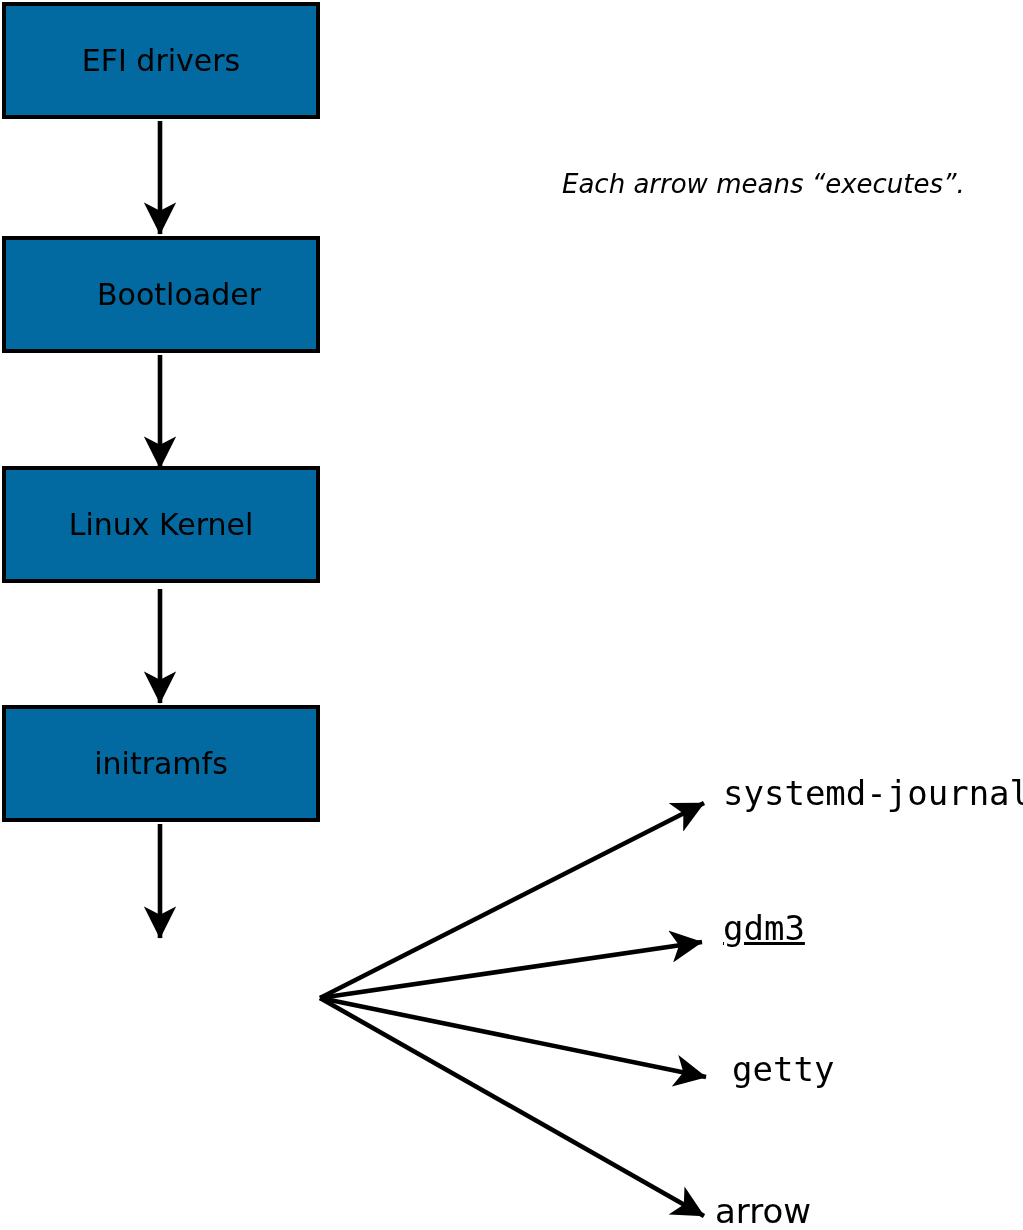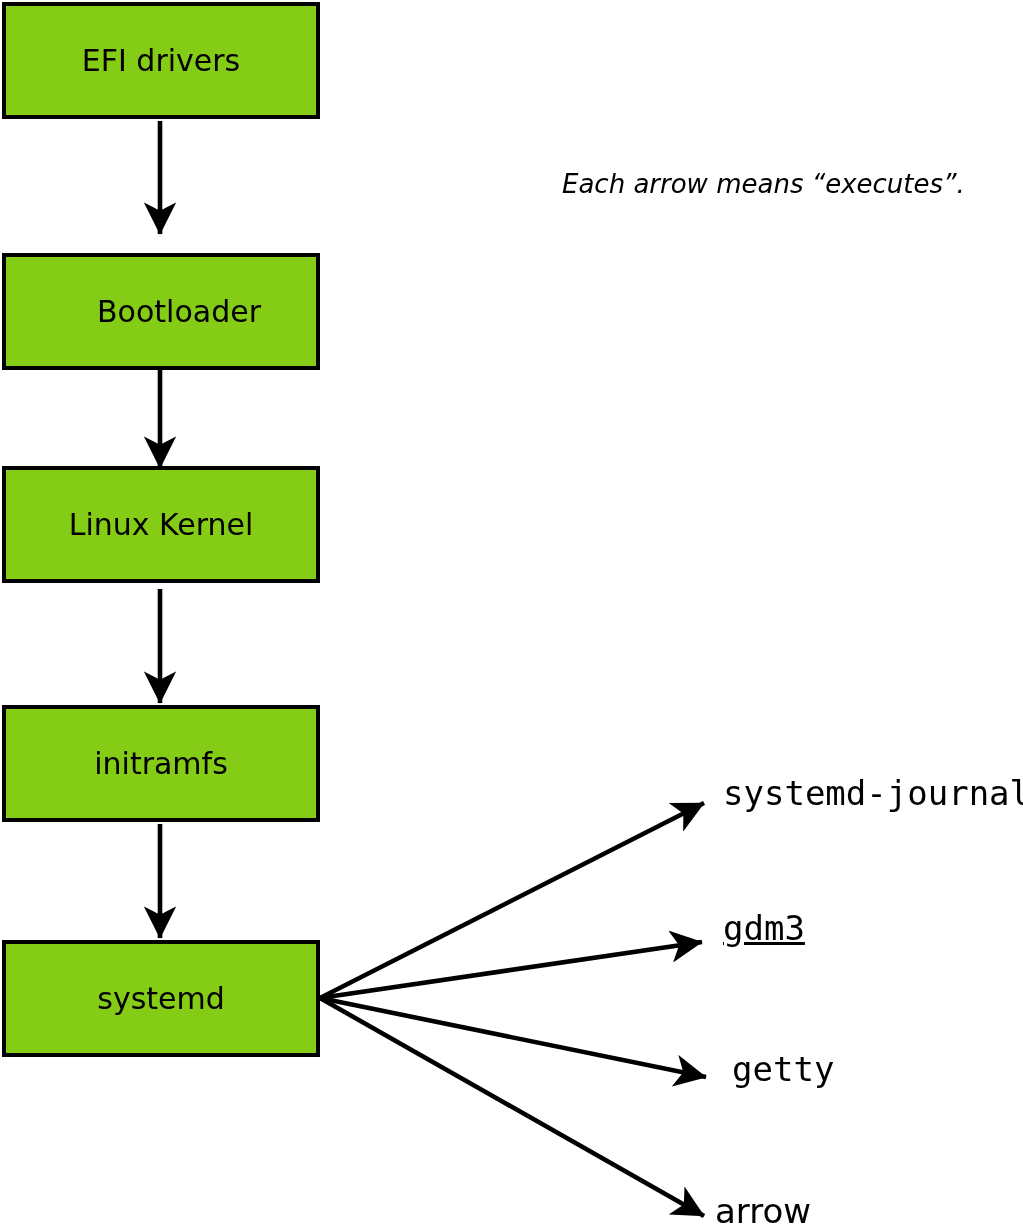--- a/index.html
+++ b/index.html
@@ -28,21 +28,21 @@
     stroke-width: 4.6;
     fill: none;
   }
   .flow-box {
     position: absolute;
     left: 2px;
     width: 318px;
     height: 117px;
     box-sizing: border-box;
     border: 4px solid #000000;
-    background: #84cc16;
+    background: #0369a1;
     display: flex;
     align-items: center;
     justify-content: center;
     font-size: 30px;
     line-height: 1;
     white-space: nowrap;
   }
   .note {
     position: absolute;
     left: 562px;
@@ -86,35 +86,32 @@
     <line class="arrow-line" x1="320" y1="998" x2="704" y2="803" marker-end="url(#arrowhead)"></line>
     <line class="arrow-line" x1="320" y1="998" x2="702" y2="942" marker-end="url(#arrowhead)"></line>
     <line class="arrow-line" x1="320" y1="998" x2="706" y2="1077" marker-end="url(#arrowhead)"></line>
     <line class="arrow-line" x1="320" y1="998" x2="704" y2="1216" marker-end="url(#arrowhead)"></line>
   </svg>
 
   <div class="flow-box" style="top: 2px;">
     <span>EFI drivers</span>
   </div>
 
-  <div class="flow-box" style="top: 253px; padding-left: 36px;">
+  <div class="flow-box" style="top: 236px; padding-left: 36px;">
     <span>Bootloader</span>
   </div>
 
   <div class="flow-box" style="top: 466px;">
     <span>Linux Kernel</span>
   </div>
 
   <div class="flow-box" style="top: 705px; align-items: center;">
     <span>initramfs</span>
   </div>
 
-  <div class="flow-box" style="top: 940px;">
-    <span>systemd</span>
-  </div>
 
   <div class="note">Each arrow means “executes”.</div>
 
   <div class="service-label mono" style="left: 723px; top: 775px;">systemd-journal</div>
 
   <div class="service-label mono" style="left: 723px; top: 910px; text-decoration: underline;">gdm3</div>
 
   <div class="service-label mono" style="left: 711px; top: 1051px; margin-left: 21px;">getty</div>
 
   <div class="service-label sans" style="left: 715px; top: 1193px;">arrow</div>

